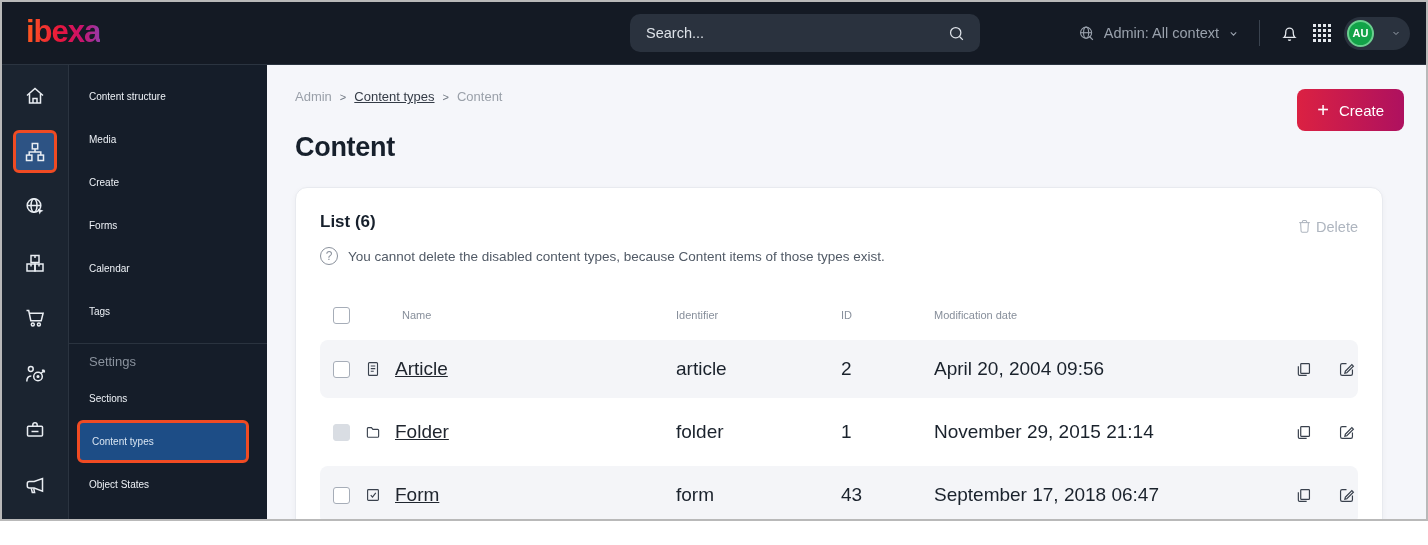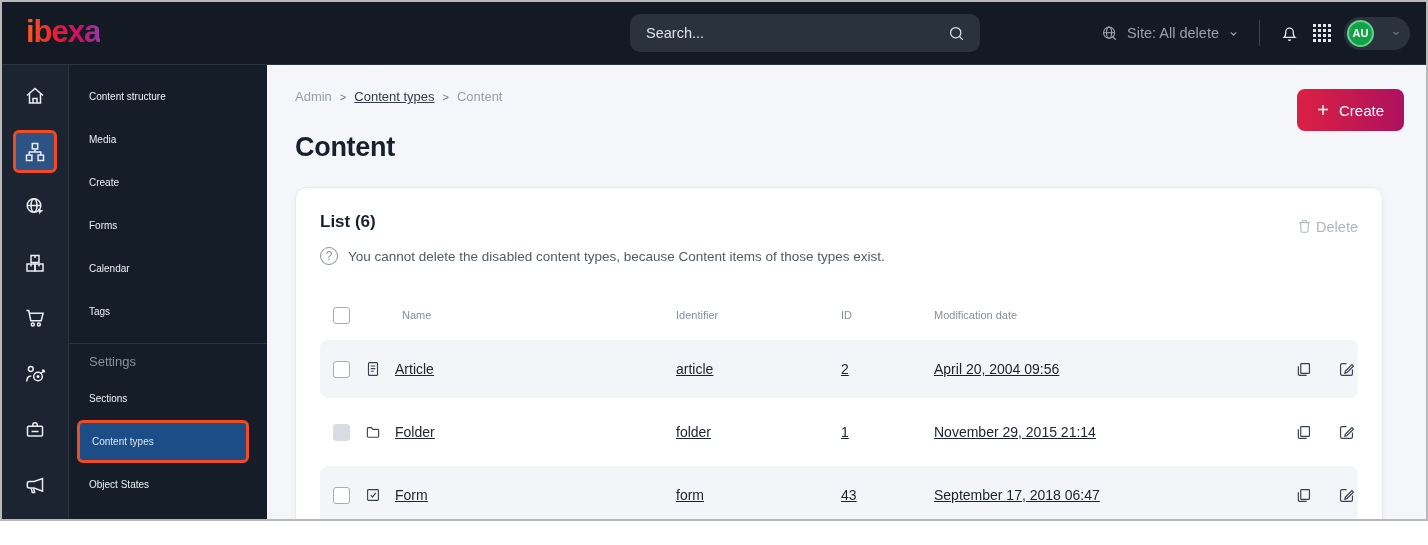--- a/index.html
+++ b/index.html
@@ -58,21 +58,21 @@
   .card-title { font-size:17px; font-weight:bold; color:#17202C; }
   .delete-btn { display:flex; align-items:center; gap:3px; color:#AEB5BF; font-size:14.5px; margin-top:6px; cursor:default; background:none; border:none; font-family:"Liberation Sans",sans-serif; }
   .hint-row { display:flex; align-items:center; gap:10px; margin-top:12px; color:#515A66; font-size:13.5px; }
   .q-icon { width:18px; height:18px; border:1px solid #8A919C; border-radius:50%; color:#8A919C; font-size:12px;
             display:flex; align-items:center; justify-content:center; flex:0 0 18px; }
 
   .tbl { margin-top:30px; }
   .tbl-grid { display:grid; grid-template-columns:44px 312px 165px 93px 1fr 90px; align-items:center; }
   .tbl-header { height:40px; color:#878F9B; font-size:11px; }
   .tbl-header .name-h { padding-left:38px; }
-  .row { height:58px; border-radius:8px; margin-top:5px; color:#1A222C; font-size:14px;text-decoration:underline; }
+  .row { height:58px; border-radius:8px; margin-top:5px; color:#1A222C; font-size:19px; }
   .row.alt { background:#F4F5F8; }
   .cbx { width:17px; height:17px; border:1px solid #A6ADB8; border-radius:3px; background:#fff; margin-left:13px; cursor:pointer; }
   .cbx.disabled { background:#D9DDE3; border-color:#D9DDE3; cursor:default; }
   .name-cell { display:flex; align-items:center; gap:13px; color:#2A313C; }
   .name-cell .icn { color:#39414D; display:flex; }
   .name-link { color:#20262F; text-decoration:underline; cursor:pointer; }
   .actions { display:flex; justify-content:flex-end; gap:24px; padding-right:2px; }
   .act-btn { background:none; border:none; color:#39414D; cursor:pointer; display:flex; padding:0; }
   .icn { display:inline-flex; }
 </style>
@@ -97,21 +97,21 @@
     <div class="top-right">
       <div class="site-ctx">
         <span class="icn">
           <svg width="19" height="19" viewBox="0 0 24 24" fill="none" stroke="currentColor" stroke-width="1.4">
               <circle cx="11.5" cy="11" r="7"></circle>
               <ellipse cx="11.5" cy="11" rx="3.2" ry="7"></ellipse>
               <path d="M4.6 11h13.8"></path>
               <path d="M15.5 15.5 20 20" stroke-width="1.6"></path>
             </svg>
         </span>
-        <span>Site: All delete</span>
+        <span>Admin: All context</span>
         <span class="icn">
           <svg width="13" height="13" viewBox="0 0 24 24" fill="none" stroke="currentColor" stroke-width="2">
               <path d="M7 10l5 5 5-5"></path>
             </svg>
         </span>
       </div>
       <div class="vsep"></div>
       <span class="top-icon">
         <svg width="21" height="21" viewBox="0 0 24 24" fill="none" stroke="currentColor" stroke-width="1.5">
             <path d="M18.2 16.5H5.8c1.3-1.1 1.9-2.4 1.9-4.8v-1.5a4.3 4.3 0 018.6 0v1.5c0 2.4.6 3.7 1.9 4.8z"></path>

